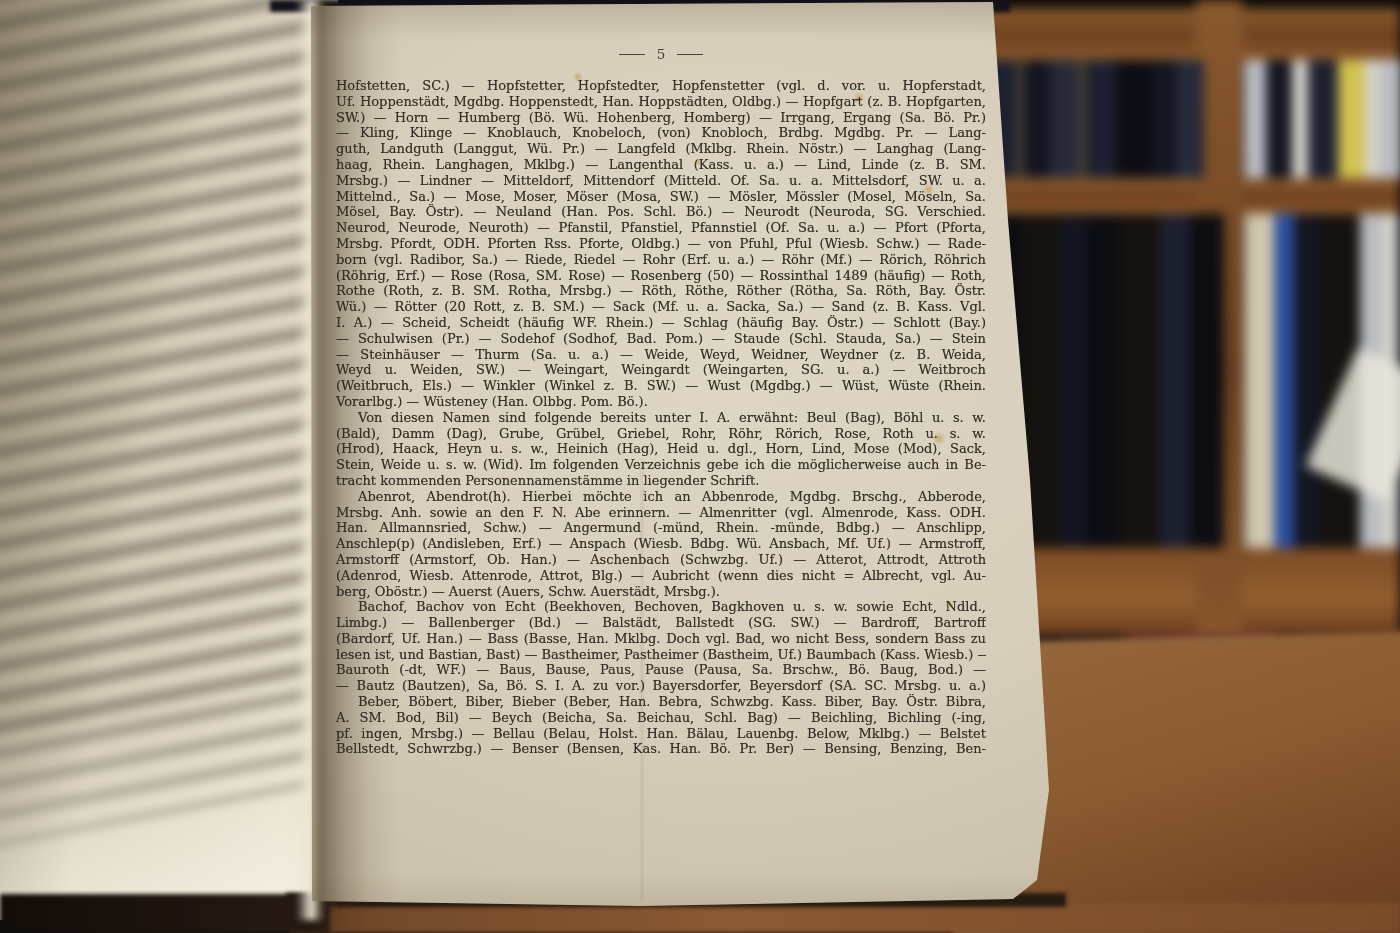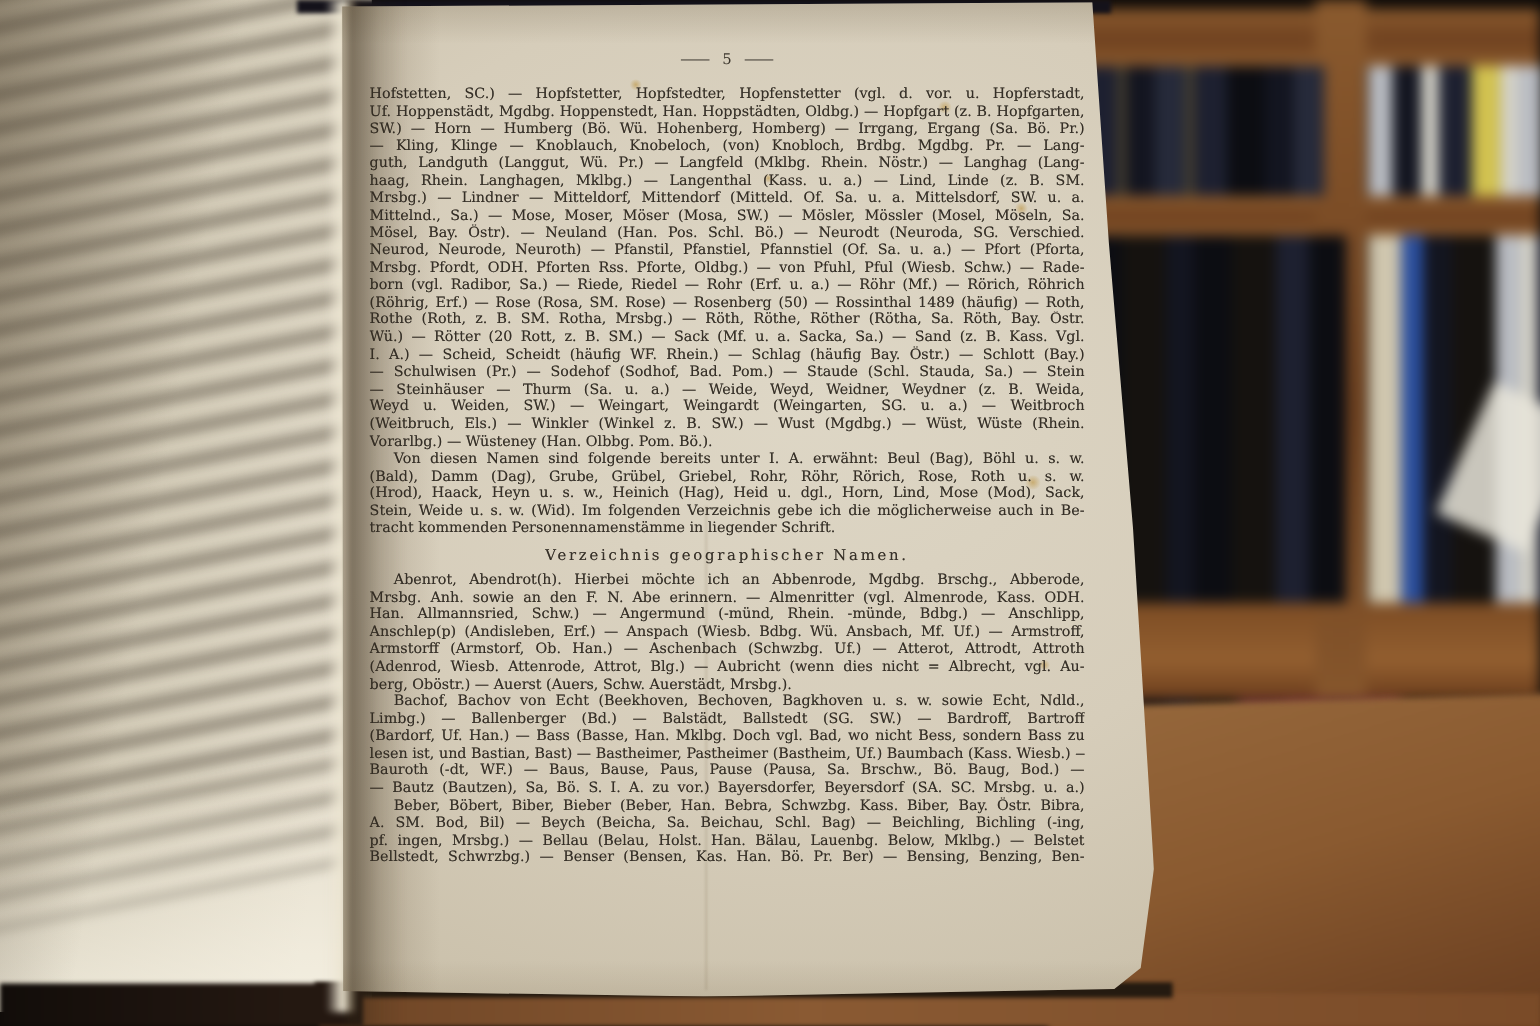--- a/index.html
+++ b/index.html
@@ -210,21 +210,20 @@
           <div class="line">— Steinhäuser — Thurm (Sa. u. a.) — Weide, Weyd, Weidner, Weydner (z. B. Weida,</div>
           <div class="line">Weyd u. Weiden, SW.) — Weingart, Weingardt (Weingarten, SG. u. a.) — Weitbroch</div>
           <div class="line">(Weitbruch, Els.) — Winkler (Winkel z. B. SW.) — Wust (Mgdbg.) — Wüst, Wüste (Rhein.</div>
           <div class="line short">Vorarlbg.) — Wüsteney (Han. Olbbg. Pom. Bö.).</div>
           <div class="line indent">Von diesen Namen sind folgende bereits unter I. A. erwähnt: Beul (Bag), Böhl u. s. w.</div>
           <div class="line">(Bald), Damm (Dag), Grube, Grübel, Griebel, Rohr, Röhr, Rörich, Rose, Roth u. s. w.</div>
           <div class="line">(Hrod), Haack, Heyn u. s. w., Heinich (Hag), Heid u. dgl., Horn, Lind, Mose (Mod), Sack,</div>
           <div class="line">Stein, Weide u. s. w. (Wid).  Im folgenden Verzeichnis gebe ich die möglicherweise auch in Be-</div>
           <div class="line short">tracht kommenden Personennamenstämme in liegender Schrift.</div>
         </div>
-      <div id="heading">Verzeichnis geographischer Namen.</div>
       <div id="block-b">
           <div class="line indent">Abenrot, Abendrot(h).  Hierbei möchte ich an Abbenrode, Mgdbg. Brschg., Abberode,</div>
           <div class="line">Mrsbg. Anh. sowie an den F. N. Abe erinnern. — Almenritter (vgl. Almenrode, Kass. ODH.</div>
           <div class="line">Han. Allmannsried, Schw.) — Angermund (-münd, Rhein. -münde, Bdbg.) — Anschlipp,</div>
           <div class="line">Anschlep(p) (Andisleben, Erf.) — Anspach (Wiesb. Bdbg. Wü. Ansbach, Mf. Uf.) — Armstroff,</div>
           <div class="line">Armstorff (Armstorf, Ob. Han.) — Aschenbach (Schwzbg. Uf.) — Atterot, Attrodt, Attroth</div>
           <div class="line">(Adenrod, Wiesb. Attenrode, Attrot, Blg.) — Aubricht (wenn dies nicht = Albrecht, vgl. Au-</div>
           <div class="line short">berg, Oböstr.) — Auerst (Auers, Schw. Auerstädt, Mrsbg.).</div>
           <div class="line indent">Bachof, Bachov von Echt (Beekhoven, Bechoven, Bagkhoven u. s. w. sowie Echt, Ndld.,</div>
           <div class="line">Limbg.) — Ballenberger (Bd.) — Balstädt, Ballstedt (SG. SW.) — Bardroff, Bartroff</div>

